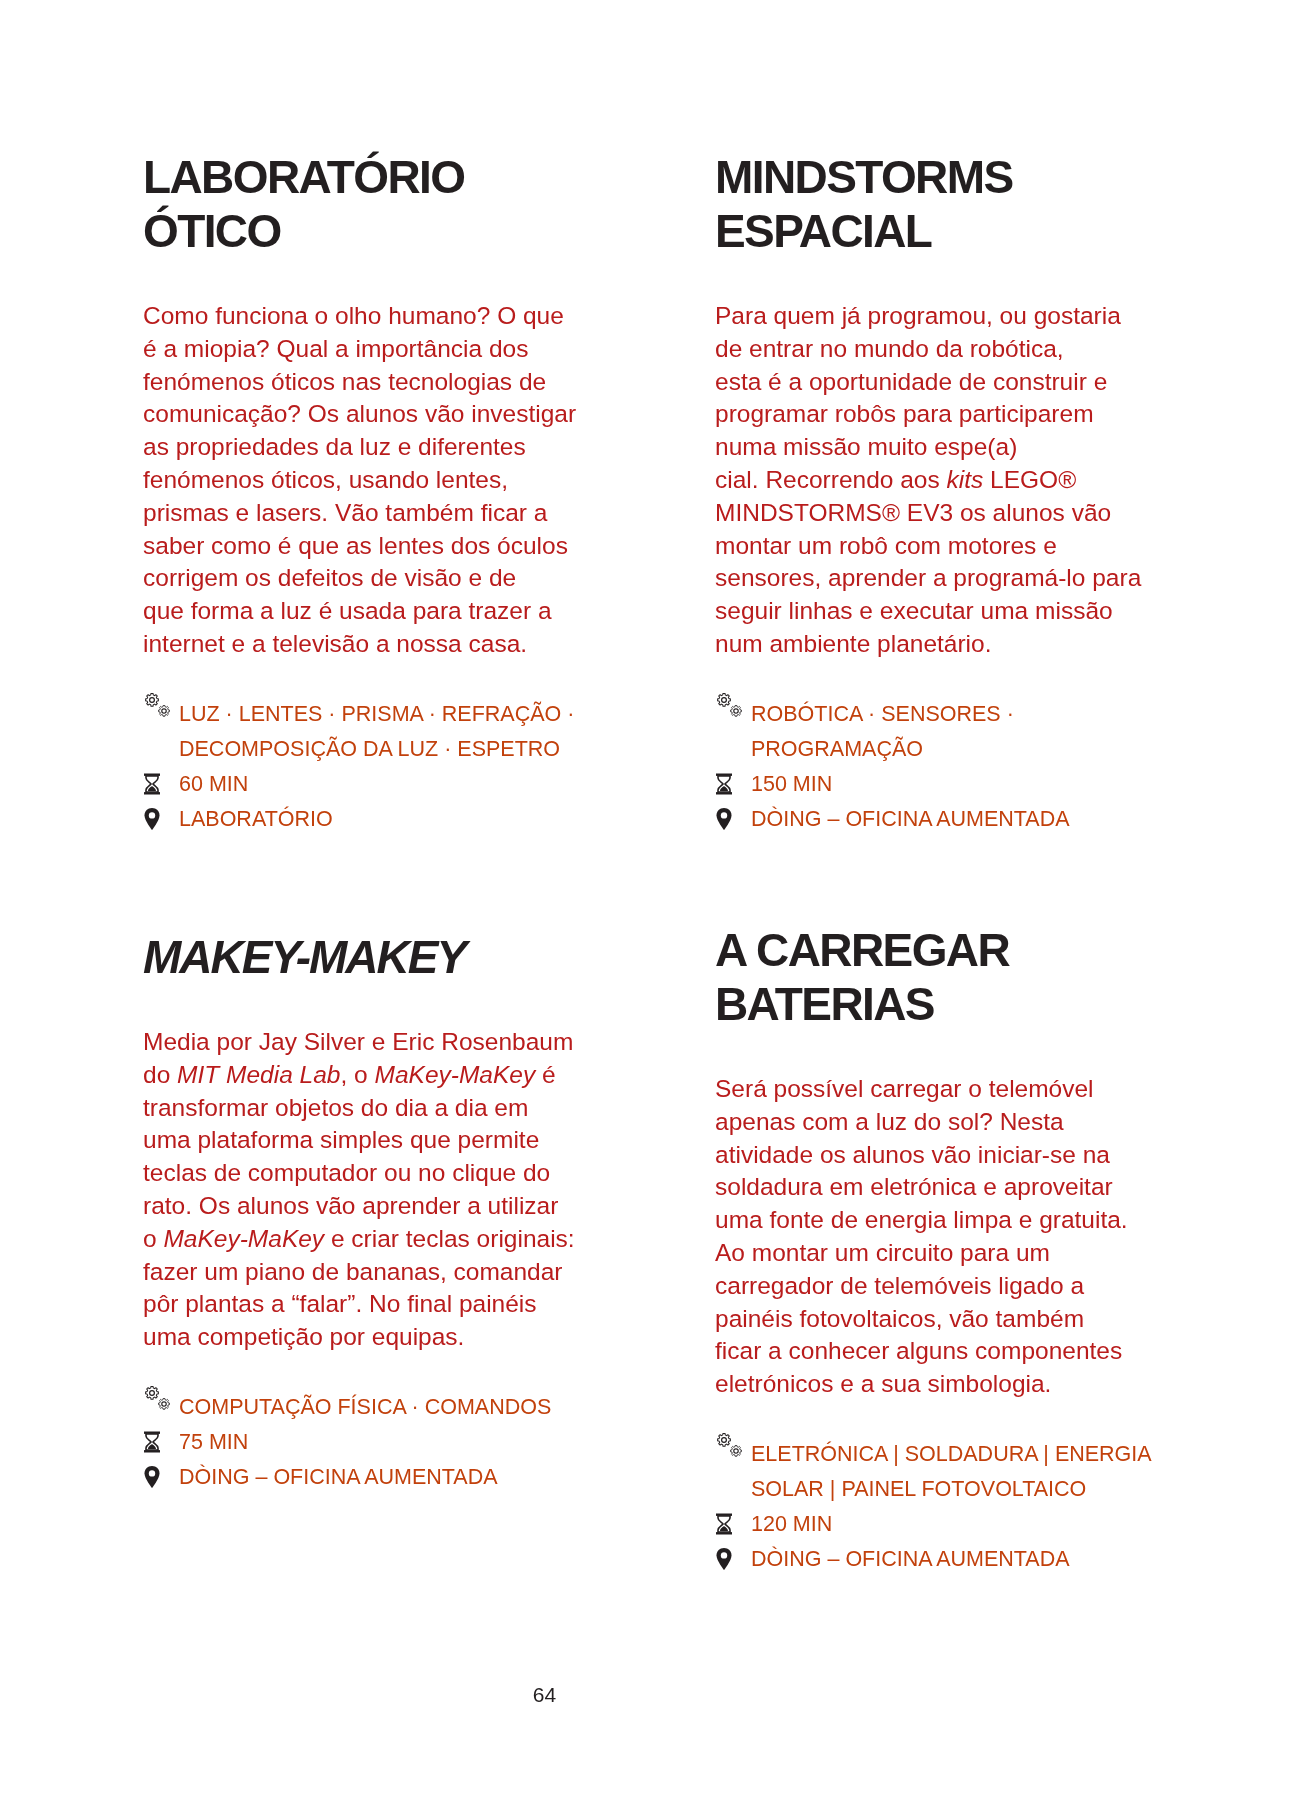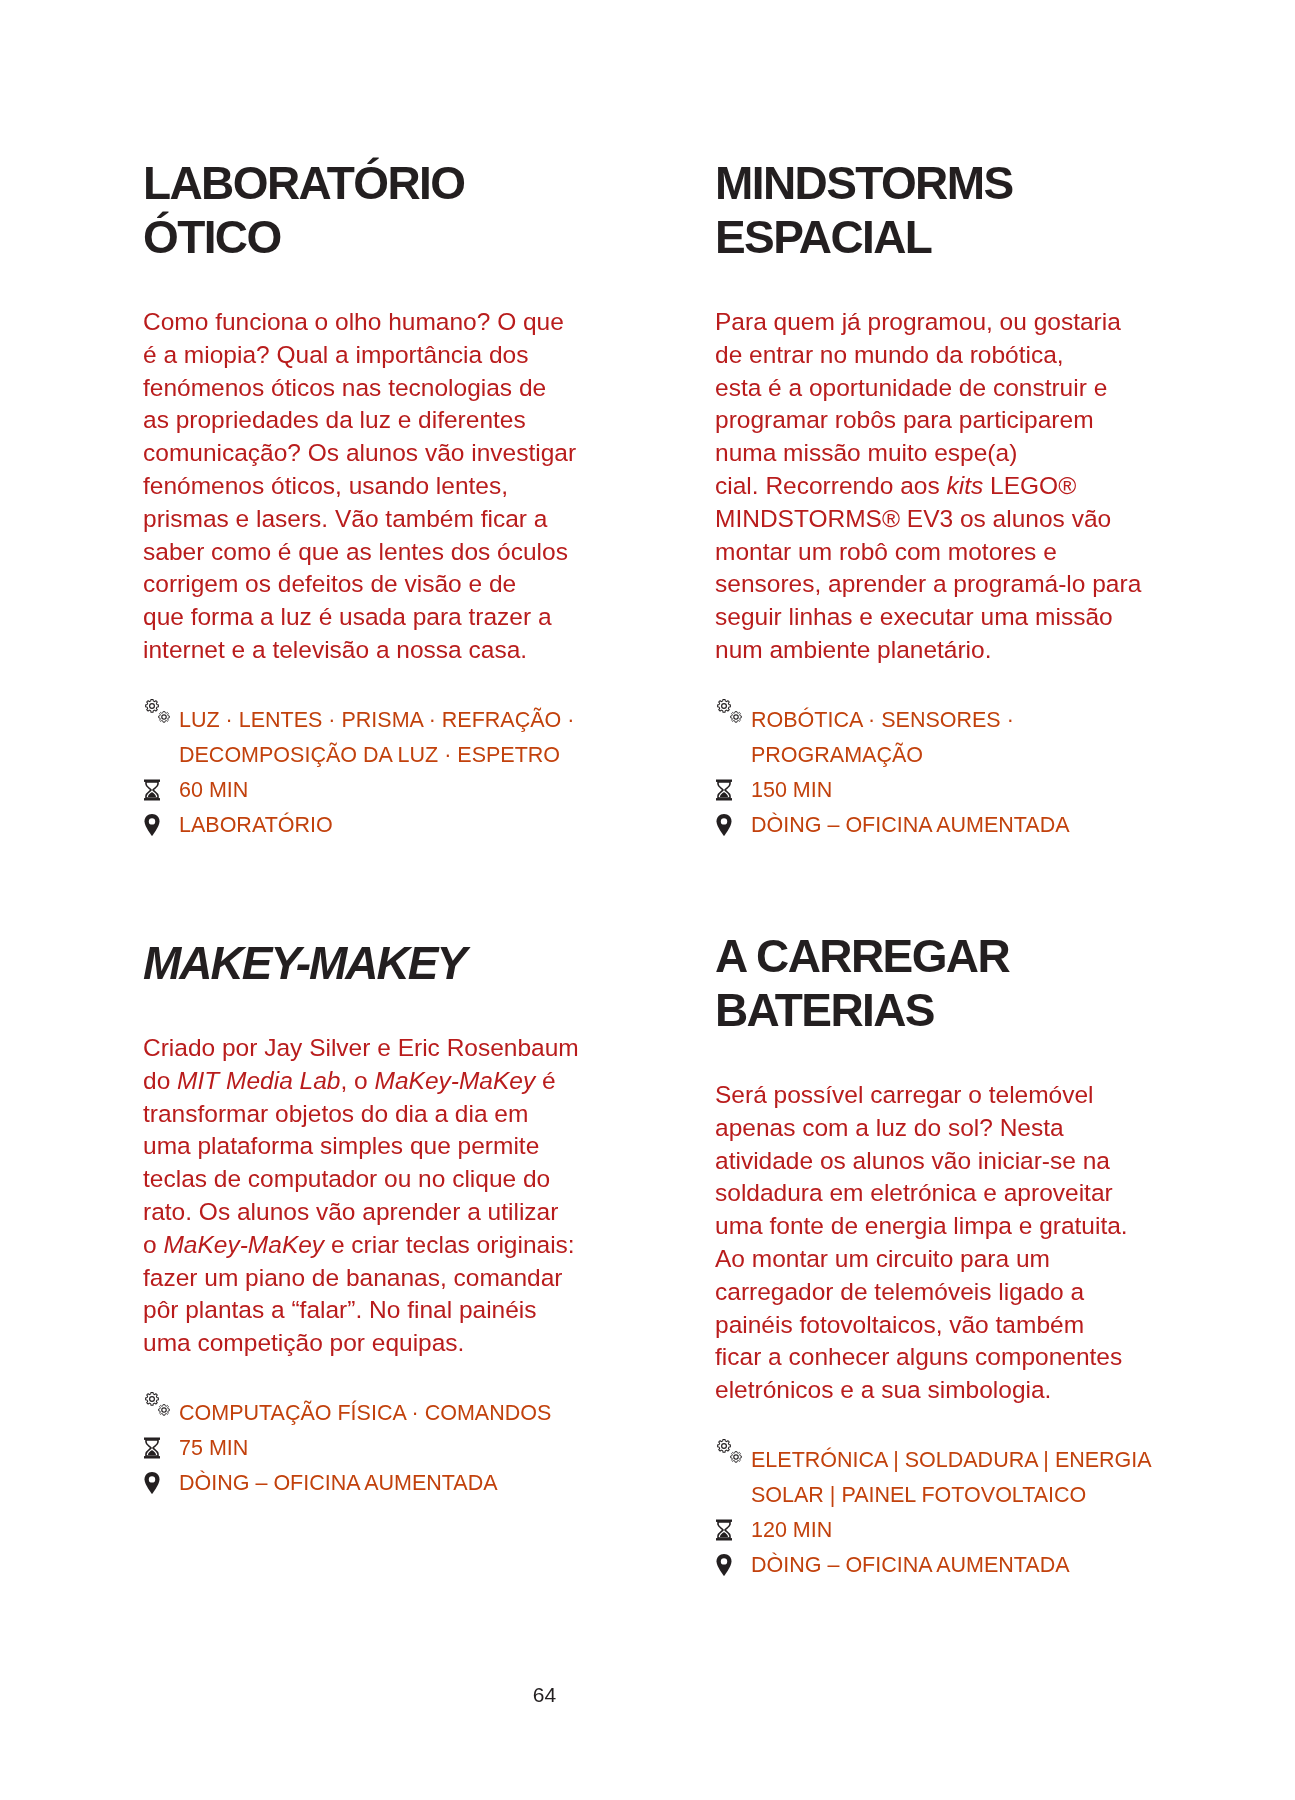--- a/index.html
+++ b/index.html
@@ -4,21 +4,20 @@
   <style>
     html, body { margin: 0; padding: 0; background: #ffffff; }
     body {
       width: 1295px; height: 1800px; position: relative; overflow: hidden;
       font-family: "Liberation Sans", "DejaVu Sans", sans-serif;
       color: #231f20;
     }
     .card {
       position: absolute;
       width: 470px;
-      margin-top: 6px;
     }
     .card.c1 { left: 143px; top: 150px; }
     .card.c2 { left: 715px; top: 150px; }
     .card.c3 { left: 143px; top: 930px; }
     .card.c4 { left: 715px; top: 923px; }
 
     .title {
       font-family: "Liberation Sans", "DejaVu Sans", sans-serif;
       font-weight: 700;
       font-size: 46px;
@@ -70,22 +69,22 @@
 
 <section class="card c1">
   <h2 class="title">
       <span class="title-line">LABORATÓRIO</span>
       <span class="title-line">ÓTICO</span>
     </h2>
   <div class="desc">
       <span class="line"><span>Como funciona o olho humano? O que</span></span>
       <span class="line"><span>é a miopia? Qual a importância dos</span></span>
       <span class="line"><span>fenómenos óticos nas tecnologias de</span></span>
+      <span class="line"><span>comunicação? Os alunos vão investigar</span></span>
       <span class="line"><span>as propriedades da luz e diferentes</span></span>
-      <span class="line"><span>comunicação? Os alunos vão investigar</span></span>
       <span class="line"><span>fenómenos óticos, usando lentes,</span></span>
       <span class="line"><span>prismas e lasers. Vão também ficar a</span></span>
       <span class="line"><span>saber como é que as lentes dos óculos</span></span>
       <span class="line"><span>corrigem os defeitos de visão e de</span></span>
       <span class="line"><span>que forma a luz é usada para trazer a</span></span>
       <span class="line"><span>internet e a televisão a nossa casa.</span></span>
     </div>
   <div class="meta">
     <div class="meta-row tags">
       <span class="ico">
@@ -184,21 +183,21 @@
       </span>
       <span class="txt">DÒING – OFICINA AUMENTADA</span>
     </div>
   </div>
 </section>
 <section class="card c3">
   <h2 class="title italic">
       <span class="title-line">MAKEY-MAKEY</span>
     </h2>
   <div class="desc">
-      <span class="line"><span>Criado por Jay Silver e Eric Rosenbaum</span></span>
+      <span class="line"><span>Media por Jay Silver e Eric Rosenbaum</span></span>
       <span class="line"><span>do </span><em>MIT Media Lab</em><span>, o </span><em>MaKey-MaKey</em><span> é</span></span>
       <span class="line"><span>transformar objetos do dia a dia em</span></span>
       <span class="line"><span>uma plataforma simples que permite</span></span>
       <span class="line"><span>teclas de computador ou no clique do</span></span>
       <span class="line"><span>rato. Os alunos vão aprender a utilizar</span></span>
       <span class="line"><span>o </span><em>MaKey-MaKey</em><span> e criar teclas originais:</span></span>
       <span class="line"><span>fazer um piano de bananas, comandar</span></span>
       <span class="line"><span>pôr plantas a “falar”. No final painéis</span></span>
       <span class="line"><span>uma competição por equipas.</span></span>
     </div>

